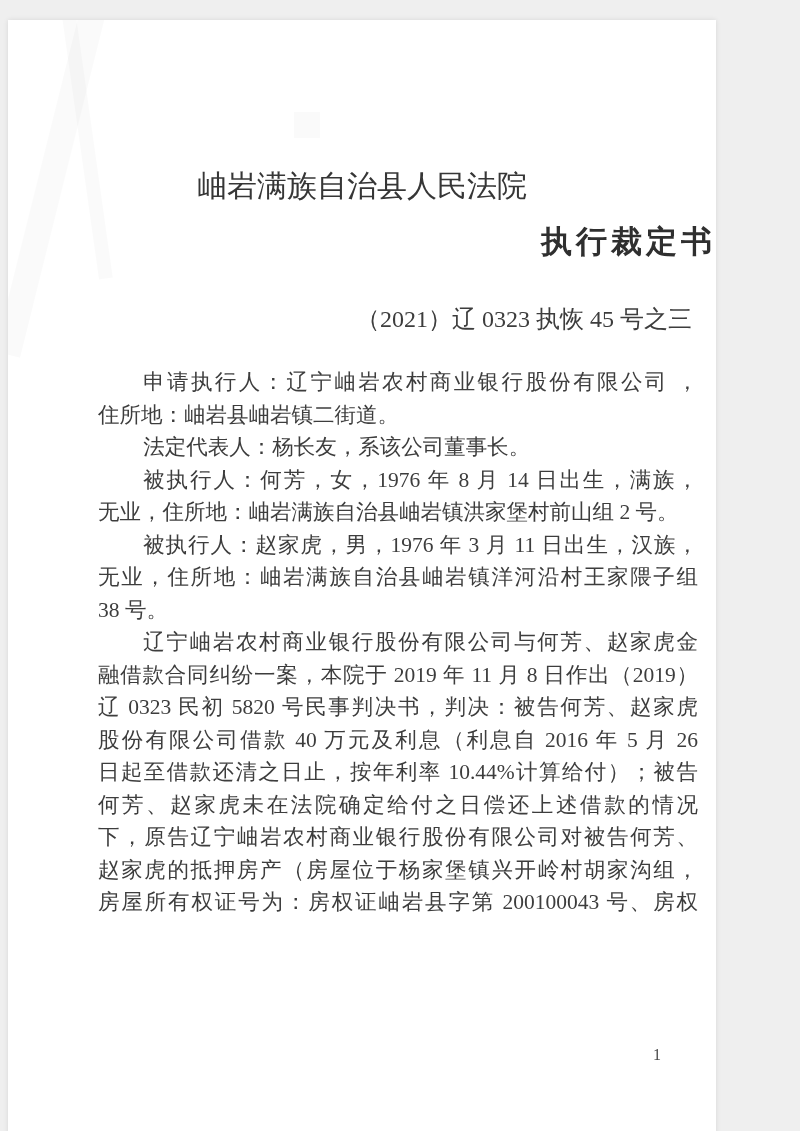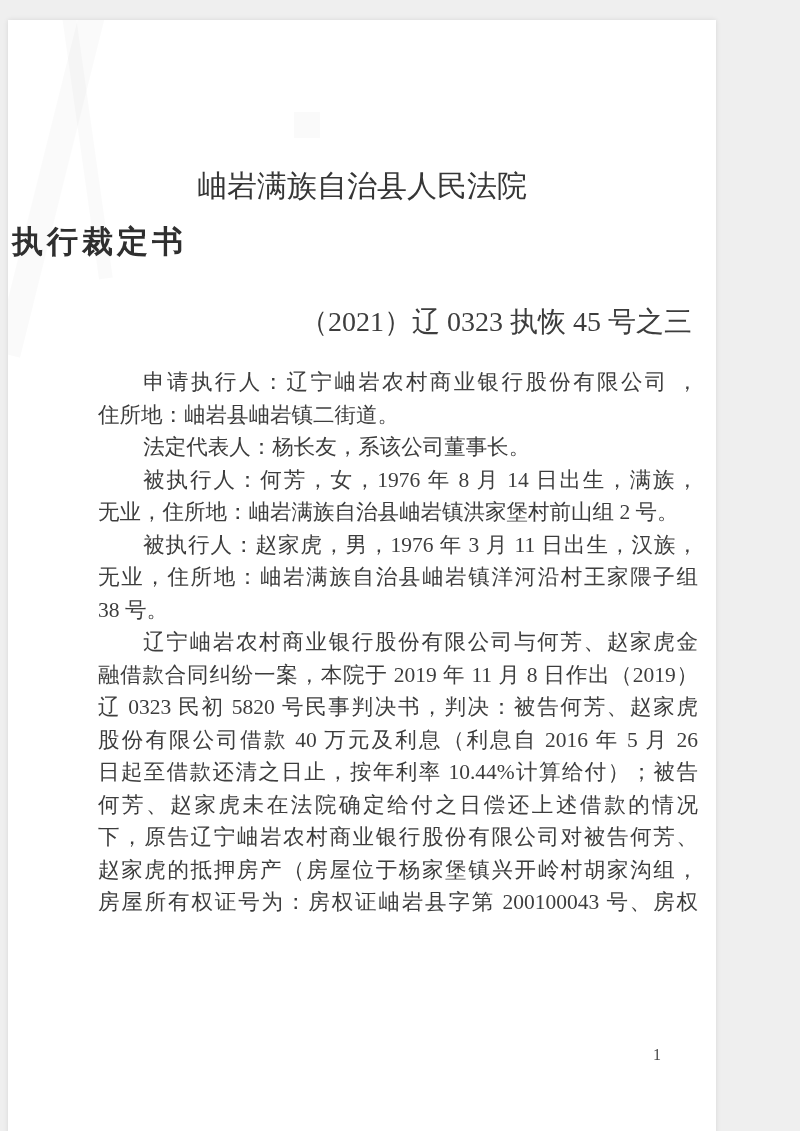--- a/index.html
+++ b/index.html
@@ -39,36 +39,36 @@
     font-weight: 400;
     letter-spacing: 0px;
     color: #363636;
   }
   .doc-type {
     position: absolute;
     top: 201px;
     left: 0;
     width: 100%;
     margin: 0;
-    text-align: left;
+    text-align: right;
     font-size: 31px;
     font-weight: 700;
     letter-spacing: 4px;
     text-indent: 4px;
     color: #2f2f2f;
   }
   .case-number {
     position: absolute;
     top: 283px;
     left: 90px;
     width: 600px;
     text-align: right;
     padding-right: 6px;
     box-sizing: border-box;
-    font-size: 28px;
+    font-size: 24px;
     color: #3d3d3d;
   }
   .doc-body {
     position: absolute;
     top: 346px;
     left: 90px;
     width: 600px;
     font-size: 21.5px;
     line-height: 32.5px;
     color: #3d3d3d;

